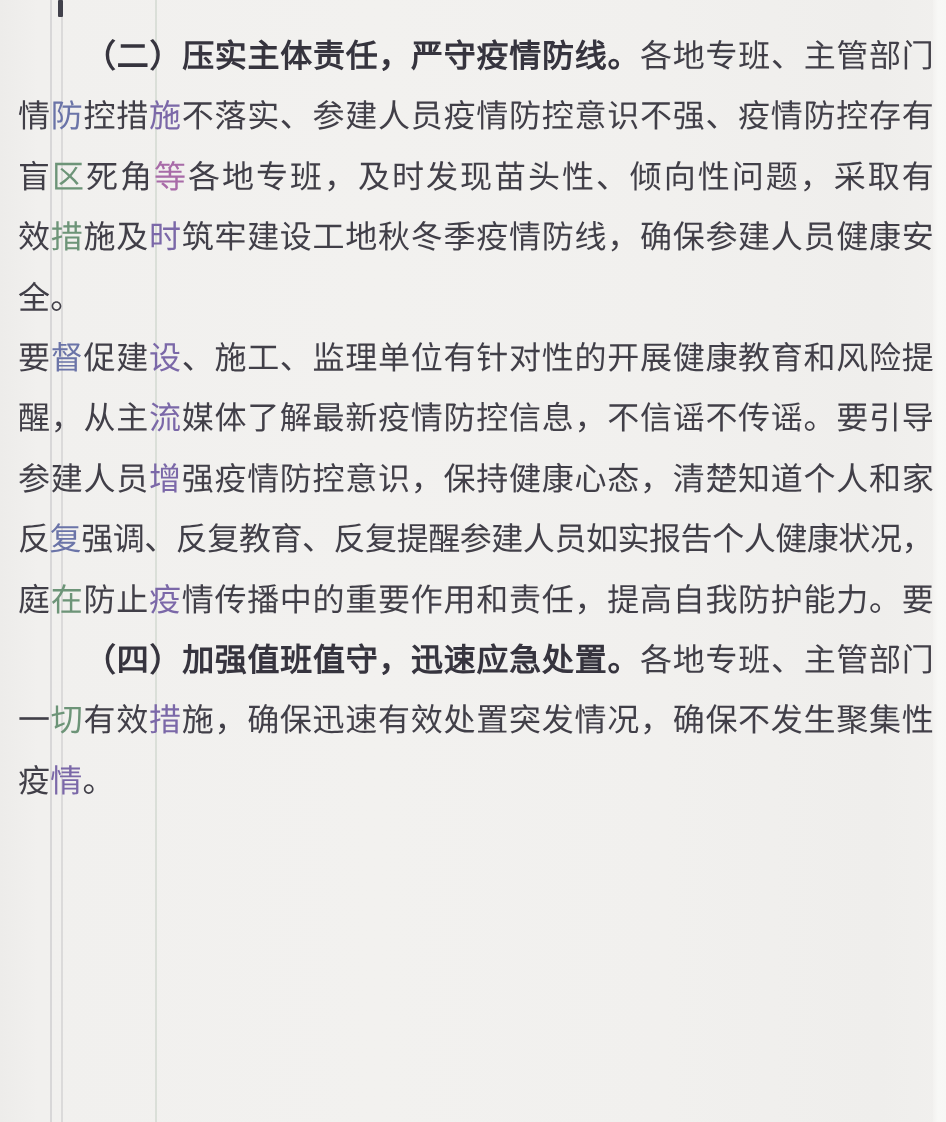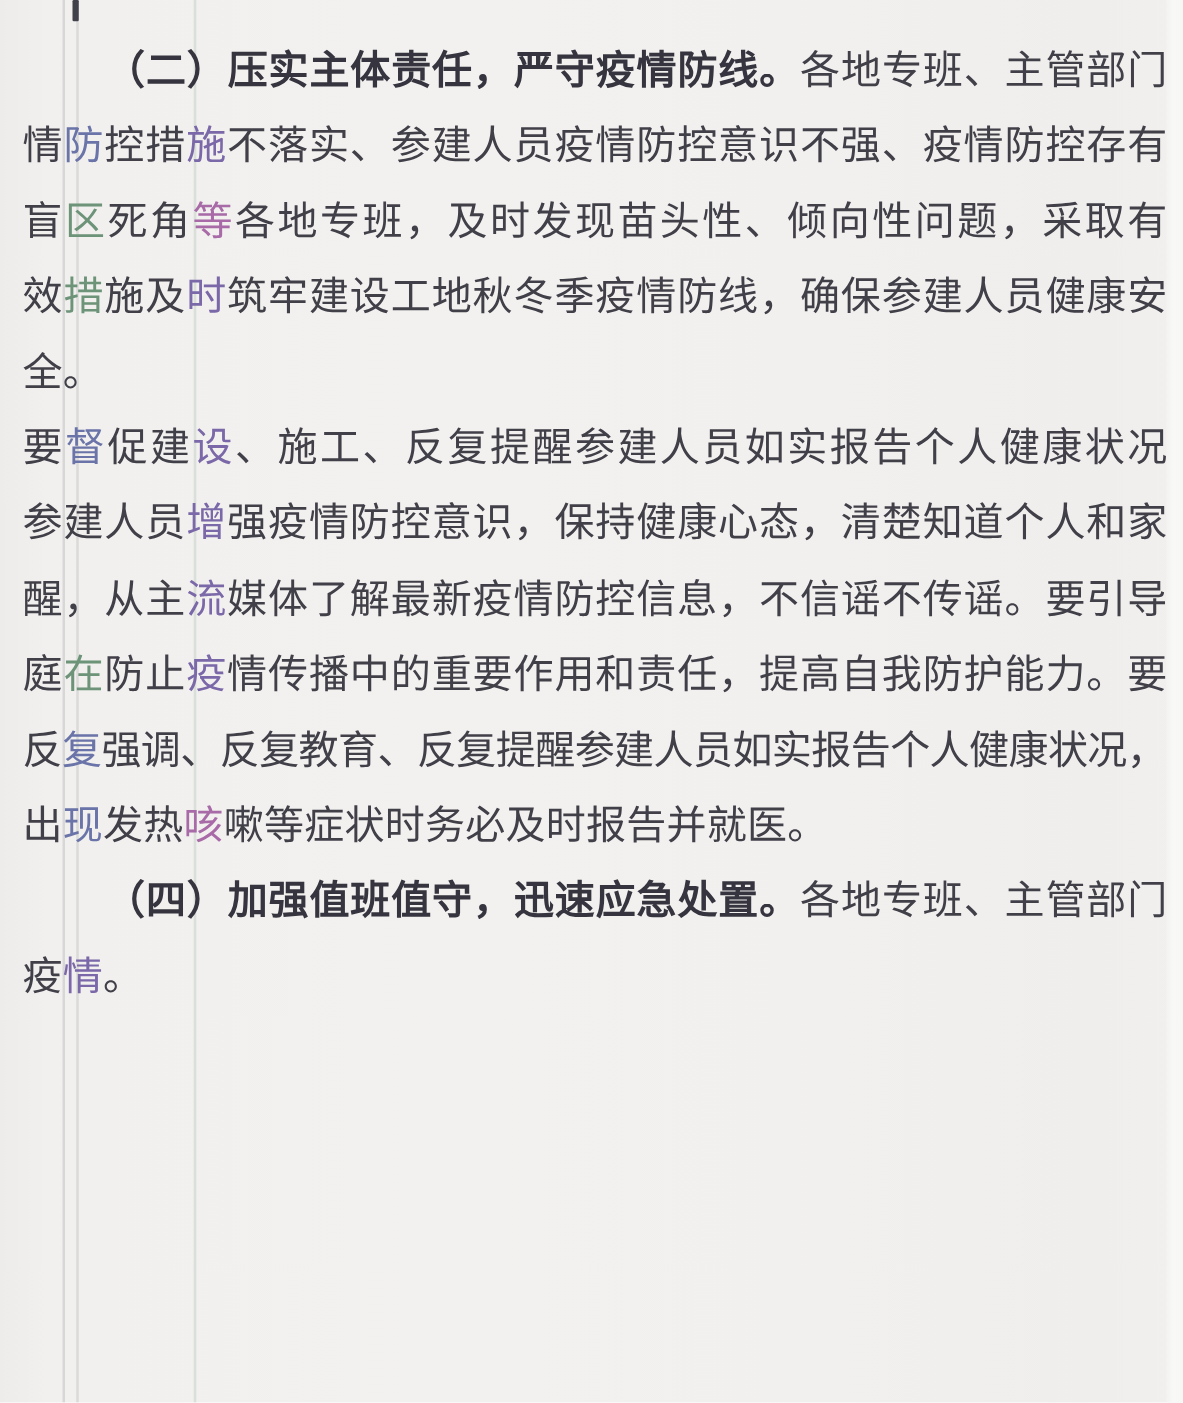--- a/index.html
+++ b/index.html
@@ -86,22 +86,22 @@
   <div class="scan-cap"></div>
   <div class="scanline scanline-c"></div>
   <div class="right-strip"></div>
 
   <div class="doc" lang="zh-CN">
       <div class="line indent"><span class="seg-bold">（二）压实主体责任，严守疫情防线。</span><span>各地专班、主管部门</span></div>
       <div class="line"><span>情</span><span style="color: rgb(107, 116, 168);">防</span><span>控措</span><span style="color: rgb(123, 104, 168);">施</span><span>不落实、参建人员疫情防控意识不强、疫情防控存有</span></div>
       <div class="line"><span>盲</span><span style="color: rgb(109, 148, 120);">区</span><span>死角</span><span style="color: rgb(168, 107, 168);">等</span><span>各地专班，及时发现苗头性、倾向性问题，采取有</span></div>
       <div class="line"><span>效</span><span style="color: rgb(109, 148, 120);">措</span><span>施及</span><span style="color: rgb(123, 104, 168);">时</span><span>筑牢建设工地秋冬季疫情防线，确保参建人员健康安</span></div>
       <div class="line noj"><span>全。</span></div>
-      <div class="line"><span>要</span><span style="color: rgb(107, 116, 168);">督</span><span>促建</span><span style="color: rgb(123, 104, 168);">设</span><span>、施工、反复提醒参建人员如实报告个人健康状况</span></div>
+      <div class="line"><span>要</span><span style="color: rgb(107, 116, 168);">督</span><span>促建</span><span style="color: rgb(123, 104, 168);">设</span><span>、施工、监理单位有针对性的开展健康教育和风险提</span></div>
+      <div class="line"><span>醒，从主</span><span style="color: rgb(123, 104, 168);">流</span><span>媒体了解最新疫情防控信息，不信谣不传谣。要引导</span></div>
       <div class="line"><span>参建人员</span><span style="color: rgb(123, 104, 168);">增</span><span>强疫情防控意识，保持健康心态，清楚知道个人和家</span></div>
-      <div class="line"><span>醒，从主</span><span style="color: rgb(123, 104, 168);">流</span><span>媒体了解最新疫情防控信息，不信谣不传谣。要引导</span></div>
+      <div class="line noj tight"><span>反</span><span style="color: rgb(107, 116, 168);">复</span><span>强调、反复教育、反复提醒参建人员如实报告个人健康状况，</span></div>
       <div class="line"><span>庭</span><span style="color: rgb(109, 148, 120);">在</span><span>防止</span><span style="color: rgb(123, 104, 168);">疫</span><span>情传播中的重要作用和责任，提高自我防护能力。要</span></div>
-      <div class="line noj tight"><span>反</span><span style="color: rgb(107, 116, 168);">复</span><span>强调、反复教育、反复提醒参建人员如实报告个人健康状况，</span></div>
-      <div class="line noj"><span>出</span><span style="color: rgb(107, 116, 168);">现</span><span>发热</span><span style="color: rgb(168, 107, 168);">咳</span><span>嗽等症状时务必及时报告并就医。</span></div>
       <div class="line indent"><span class="seg-bold">（四）加强值班值守，迅速应急处置。</span><span>各地专班、主管部门</span></div>
+      <div class="line"><span>一</span><span style="color: rgb(109, 148, 120);">切</span><span>有效</span><span style="color: rgb(123, 104, 168);">措</span><span>施，确保迅速有效处置突发情况，确保不发生聚集性</span></div>
       <div class="line noj"><span>疫</span><span style="color: rgb(123, 104, 168);">情</span><span>。</span></div>
     </div>
 </div>
 
 </body></html>

